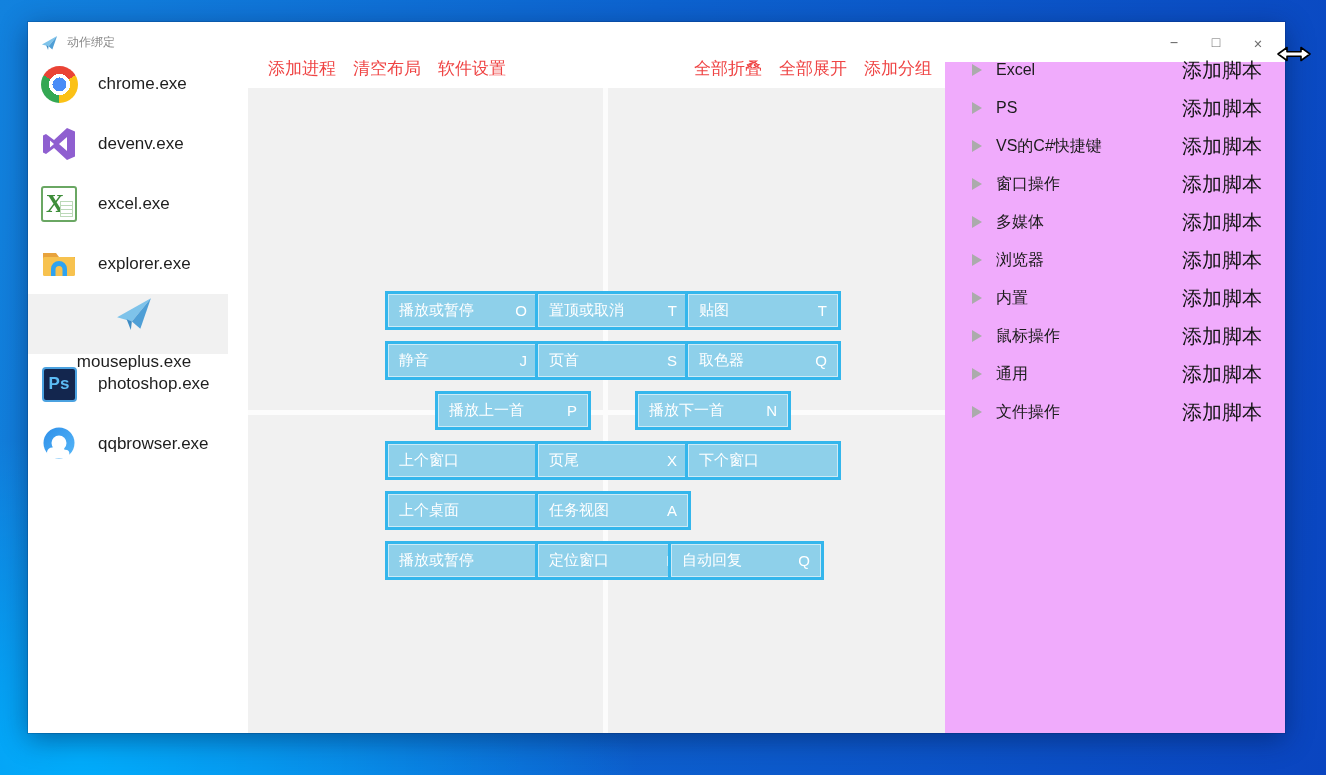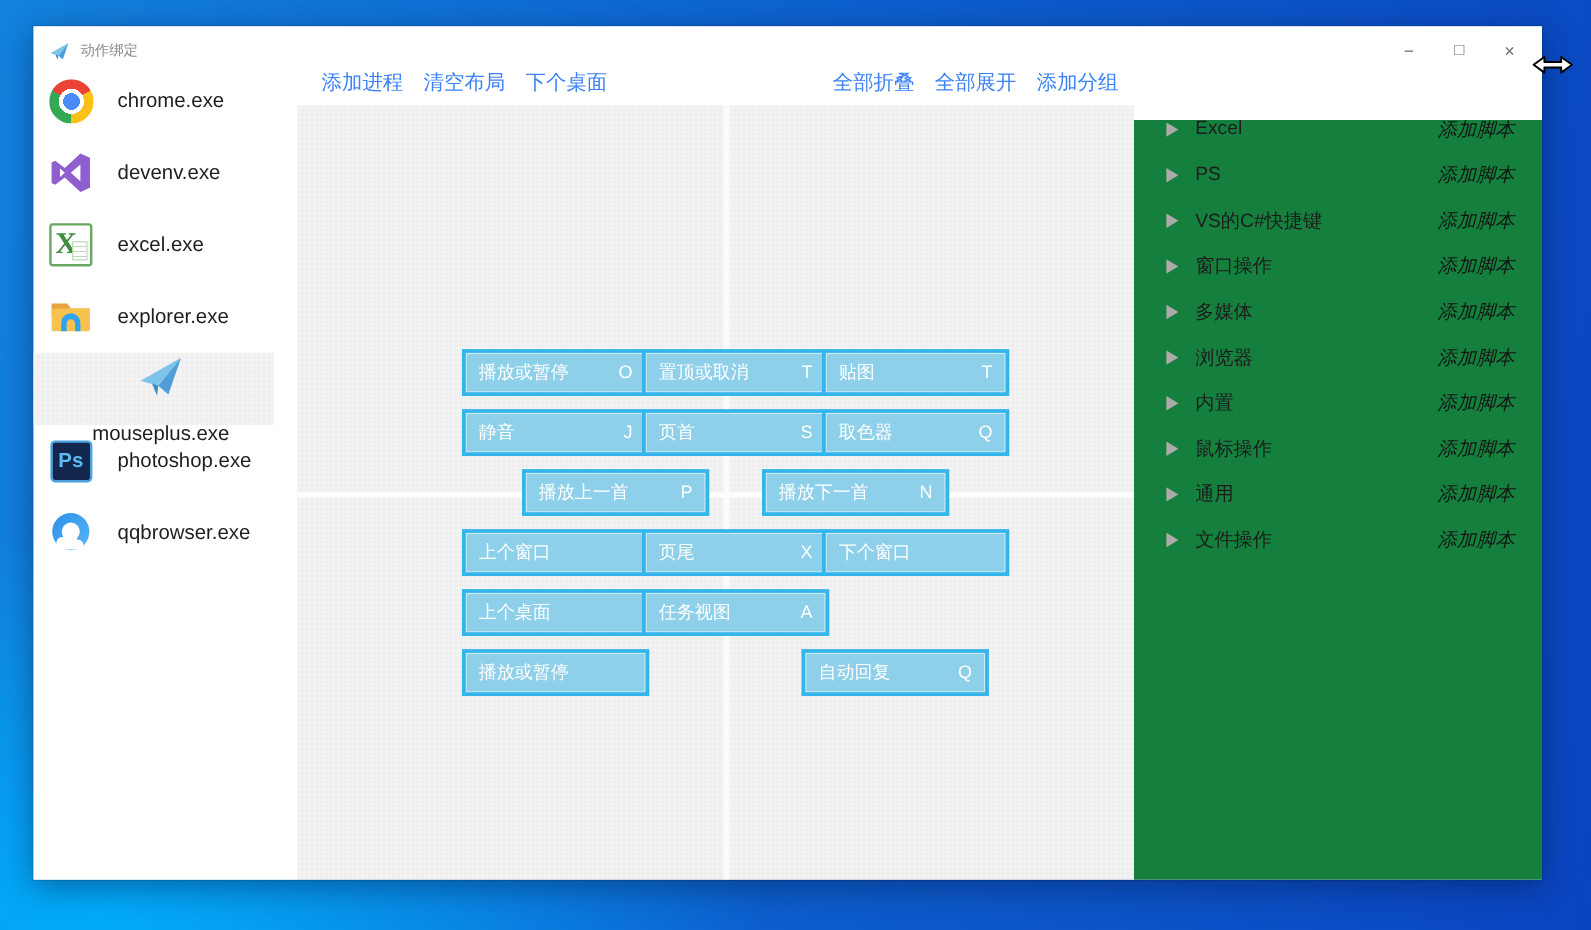--- a/index.html
+++ b/index.html
@@ -47,45 +47,45 @@
   .icon-excel { width:36px; height:36px; background:#fff; border:2px solid #6aa763; border-radius:3px; position:relative;
     display:flex; align-items:center; }
   .icon-excel .xg { color:#3e8e3a; font-weight:bold; font-size:25px; font-family:"Liberation Serif","DejaVu Serif",serif; margin-left:3px; }
   .icon-excel .sheet { position:absolute; right:2px; bottom:3px; width:13px; height:16px;
     background:repeating-linear-gradient(180deg,#fff 0 3px,#bcd9b8 3px 4px); border:1px solid #bcd9b8; }
 
   
   .toolbar { position:absolute; left:220px; top:33px; width:697px; height:26px;
     display:flex; align-items:center; justify-content:space-between; padding:0 13px 0 20px; background:#fff; }
   .tgroup { display:flex; gap:17px; }
-  .tlink { font-size:17px; color:#3b82f6; cursor:pointer; white-space:nowrap; }
+  .tlink { font-size:17px; color:#ef4444; cursor:pointer; white-space:nowrap; }
 
   
   .canvas { position:absolute; left:220px; top:66px; width:697px; height:645px;
     background-color:#f1f1f1;
     background-image:radial-gradient(rgba(255,255,255,.95) 22%, transparent 23%),
                      radial-gradient(rgba(219,219,219,.85) 22%, transparent 23%);
     background-size:4px 4px; background-position:0 0,2px 2px; overflow:hidden; }
   .vline { position:absolute; left:355px; top:0; width:5px; height:100%; background:#fcfcfc; }
   .hline { position:absolute; left:0; top:322px; width:100%; height:5px; background:#fcfcfc; }
 
   .kbtn { position:absolute; width:156px; height:39px; background:#8ed0ea; border:3px solid #34b6ec;
     box-shadow:inset 0 0 0 1px rgba(255,255,255,.55);
     color:#fff; display:flex; align-items:center; justify-content:space-between;
     padding:0 11px; font-size:15px; cursor:pointer; white-space:nowrap; }
   .kbtn .klabel { overflow:hidden; }
   .kbtn .kkey { margin-left:6px; }
 
   
-  .rpanel { position:absolute; left:917px; top:40px; right:0; bottom:0; background:#15803d;margin-top:38px; }
+  .rpanel { position:absolute; left:917px; top:40px; right:0; bottom:0; background:#f0abfc; }
   .glist { margin-top:-11px; }
   .grow { height:38px; display:flex; align-items:center; padding:0 23px 0 27px; }
   .tri { width:0; height:0; border-left:10px solid #ababab; border-top:6.5px solid transparent; border-bottom:6.5px solid transparent; margin-right:14px; flex:none; cursor:pointer; }
   .gname { flex:1; font-size:16px; color:#1c1c1c; cursor:pointer; }
-  .gadd { font-size:16px; color:#141414; cursor:pointer;font-style:italic; }
+  .gadd { font-size:20px; color:#141414; cursor:pointer; }
 
   
   .rcursor { position:absolute; left:1276px; top:44px; z-index:10; }
 </style>
 </head>
 <body>
 
 <div class="win">
 
   <div class="titlebar">
@@ -177,21 +177,21 @@
         <span class="slabel">qqbrowser.exe</span>
       </div>
 
     </div>
   </div>
 
   <div class="toolbar">
     <div class="tgroup">
       <span class="tlink">添加进程</span>
       <span class="tlink">清空布局</span>
-      <span class="tlink">下个桌面</span>
+      <span class="tlink">软件设置</span>
     </div>
     <div class="tgroup">
       <span class="tlink">全部折叠</span>
       <span class="tlink">全部展开</span>
       <span class="tlink">添加分组</span>
     </div>
   </div>
 
   <div class="canvas">
     <div class="vline"></div>
@@ -250,20 +250,24 @@
         <span class="kkey"></span>
     </div>
     <div class="kbtn" style="left:287px;top:403px">
       <span class="klabel">任务视图</span>
         <span class="kkey">A</span>
     </div>
 
     <div class="kbtn" style="left:137px;top:453px">
       <span class="klabel">播放或暂停</span>
         <span class="kkey"></span>
+    </div>
+    <div class="kbtn" style="left:287px;top:453px">
+      <span class="klabel">定位窗口</span>
+        <span class="kkey">D</span>
     </div>
     <div class="kbtn" style="left:420px;top:453px">
       <span class="klabel">自动回复</span>
         <span class="kkey">Q</span>
     </div>
   </div>
 
   <div class="rpanel">
     <div class="glist">
 

